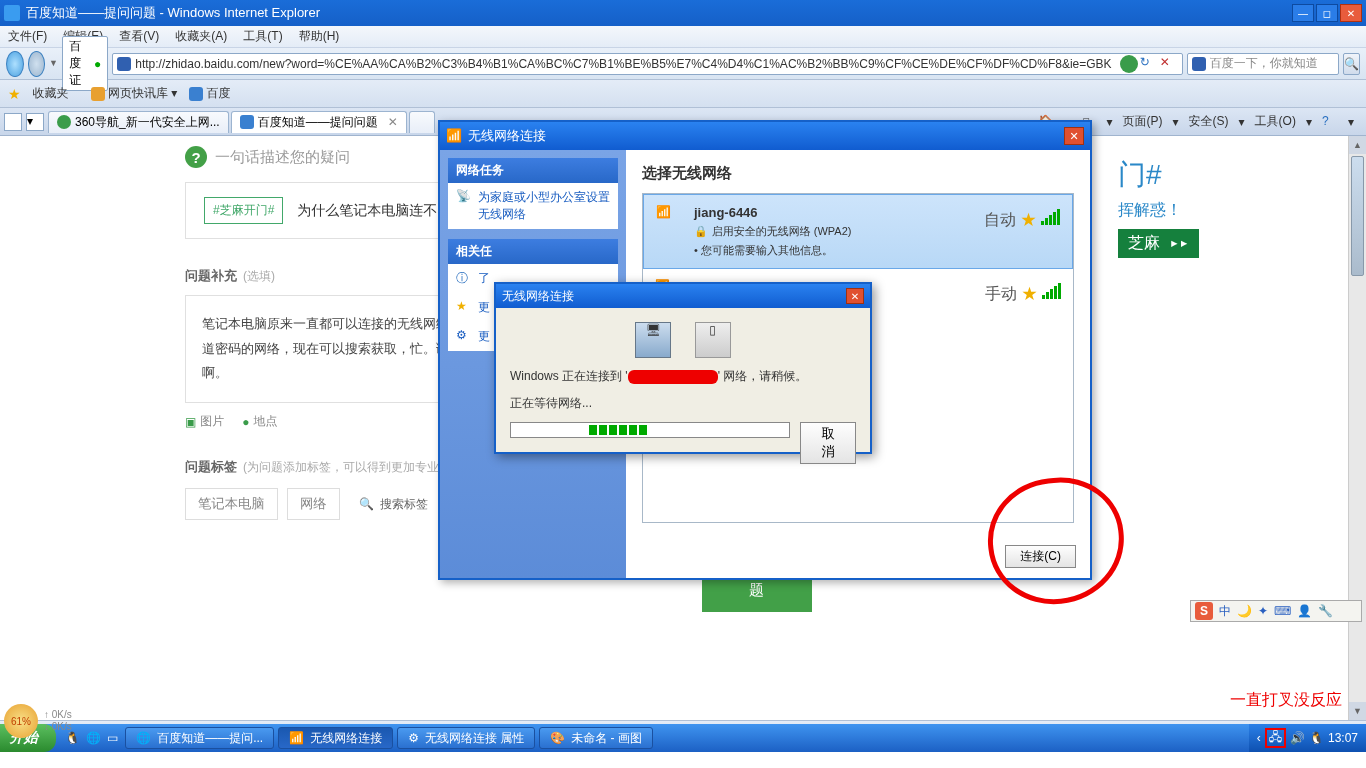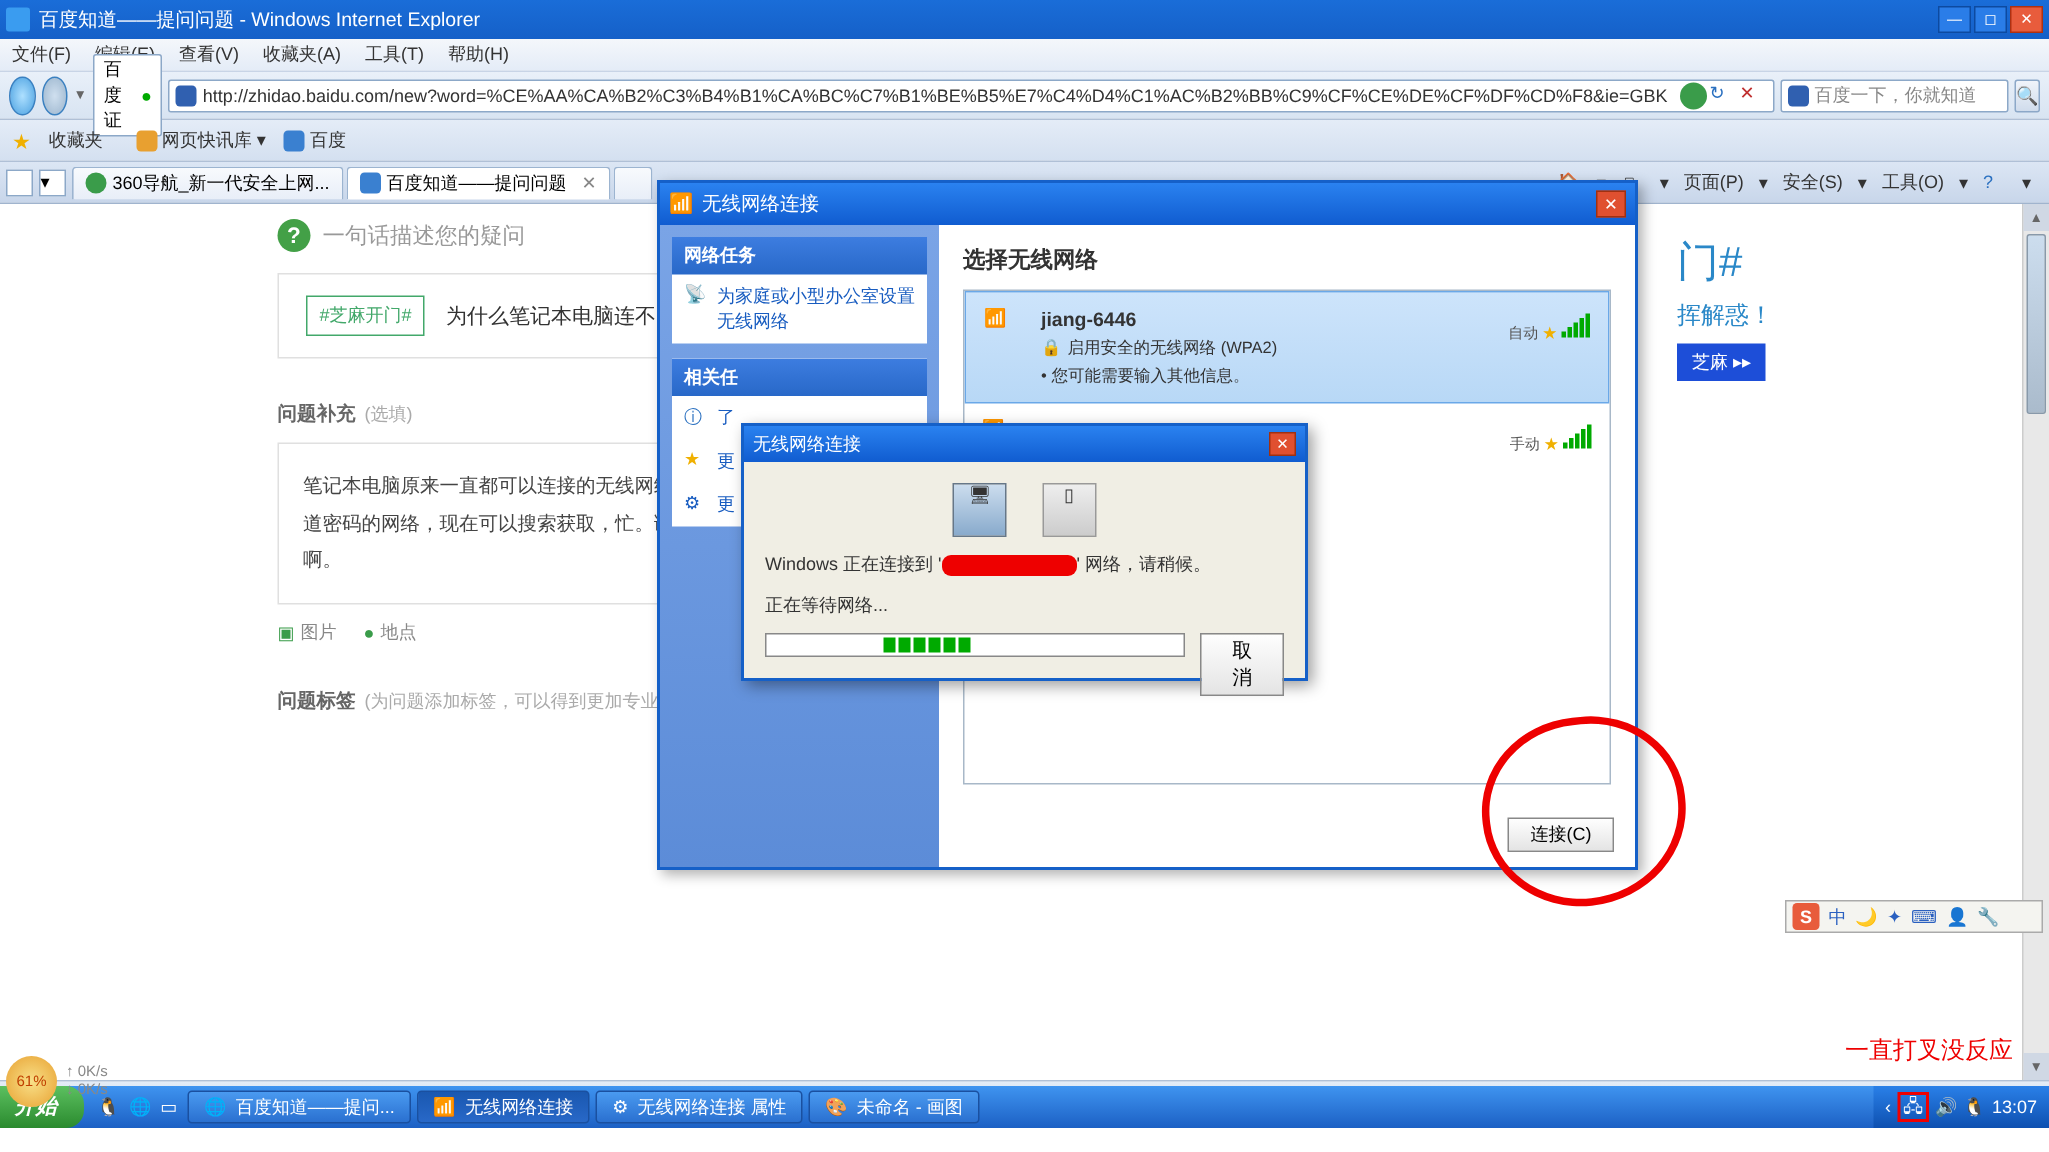--- a/index.html
+++ b/index.html
@@ -61,21 +61,21 @@
 .label .hint { color:#aaa; font-size:12px; margin-left:6px; }
 .textarea { border:1px solid #e0e0e0; padding:16px; margin-top:10px; width:530px; color:#444; font-size:13px; line-height:1.9; }
 .attach { display:flex; gap:18px; margin-top:10px; color:#888; align-items:center; }
 .attach span { display:flex; align-items:center; gap:4px; }
 .tagbtn { border:1px solid #ddd; padding:6px 12px; color:#888; margin-right:6px; background:#fff; }
 .searchtag { display:inline-flex; align-items:center; gap:6px; color:#666; margin-left:10px; }
 .submit { background:#42a048; color:#fff; padding:12px 26px; font-size:15px; border:none; margin:30px auto 0; display:block; width:110px; text-align:center; }
 .promo { position:absolute; right:30px; top:20px; width:200px; }
 .promo .bigtxt { color:#2a88c8; font-size:28px; }
 .promo .sub { color:#2a88c8; font-size:16px; margin-top:6px; }
-.promo .btn { background:#1d4ed8; color:#fff; padding:4px 10px; display:inline-block; margin-top:8px; font-size:12px; }
+.promo .btn { background:#15803d; color:#fff; padding:4px 10px; display:inline-block; margin-top:8px; font-size:16px;font-family:Liberation Mono, monospace; }
 
 
 .xpwin { position:absolute; left:438px; top:120px; width:654px; height:460px; background:#fff; border:2px solid #1560c8; box-shadow:3px 3px 8px rgba(0,0,0,.3); }
 .xpwin .tbar { height:28px; background:linear-gradient(#2a82f0,#105cd0); color:#fff; display:flex; align-items:center; padding:0 6px; font-size:13px; }
 .xpwin .tbar .ico { width:16px;height:16px; margin-right:6px; }
 .xpwin .tbar .spacer { flex:1; }
 .xpwin .tbar .xbtn { width:20px;height:18px; background:#e05030; border:1px solid #a03010; color:#fff; display:flex;align-items:center;justify-content:center; font-size:11px; }
 .xpwin .body { display:flex; height:calc(100% - 28px); }
 .xpwin .side { width:186px; background:#6a98e0; background:linear-gradient(#7aa4e6,#5c8cd8); padding:8px; color:#fff; }
 .taskgrp { background:#fff; border-radius:0; overflow:hidden; margin-bottom:10px; }
@@ -86,21 +86,21 @@
 .xpwin .main h2 { font-size:15px; color:#333; margin-bottom:10px; }
 .xpwin .main p { font-size:12px; color:#333; margin-bottom:10px; }
 .netlist { border:1px solid #a8b8c8; height:330px; background:#fff; overflow:hidden; }
 .netitem { padding:10px 12px; display:flex; gap:10px; position:relative; }
 .netitem.sel { background:linear-gradient(#cde4fb,#b8d8f6); border:1px solid #6aa8e8; }
 .netitem .ant { width:28px; }
 .netitem .info { flex:1; color:#333; }
 .netitem .name { font-weight:bold; font-size:13px; }
 .netitem .sec { font-size:11px; margin-top:4px; display:flex; align-items:center; gap:4px; }
 .netitem .extra { font-size:11px; margin-top:4px; }
-.netitem .right { text-align:right; font-size:10px; }
+.netitem .right { text-align:right; font-size:16px; }
 .netitem .auto { color:#555; }
 .netitem .star { color:#f0b000; }
 .sigbars { display:inline-flex; gap:1px; align-items:flex-end; margin-top:4px; }
 .sigbars i { width:3px; background:#0a0; display:inline-block; }
 .connectbtn { position:absolute; right:14px; bottom:10px; padding:2px 14px; background:linear-gradient(#fefefe,#e4e4e4); border:1px solid #888; font-size:12px; }
 
 
 .dlg { position:absolute; left:494px; top:282px; width:378px; height:172px; background:#f0eee4; border:2px solid #1560c8; z-index:10; box-shadow:3px 3px 10px rgba(0,0,0,.4); }
 .dlg .tbar { height:24px; background:linear-gradient(#2a82f0,#105cd0); color:#fff; display:flex; align-items:center; padding:0 6px; font-size:12px; }
 .dlg .tbar .spacer { flex:1 }
@@ -250,20 +250,25 @@
           <span>图片</span>
         </span>
       <span>
           <span style="color:#3a9c4a">●</span>
           <span>地点</span>
         </span>
     </div>
     <div class="label">
       <b>问题标签</b><span class="hint">(为问题添加标签，可以得到更加专业</span>
     </div>
+    <div style="margin-top:12px">
+      <button class="tagbtn">笔记本电脑</button>
+      <button class="tagbtn">网络</button>
+      <span class="searchtag">🔍 <span>搜索标签</span></span>
+    </div>
     <button class="submit">提交问题</button>
   </div>
   <div class="promo">
     <div class="bigtxt">门#</div>
     <div class="sub">挥解惑！</div>
     <div class="btn">芝麻 ▸▸</div>
   </div>
 </div>
 
 <div class="scrollbar">

